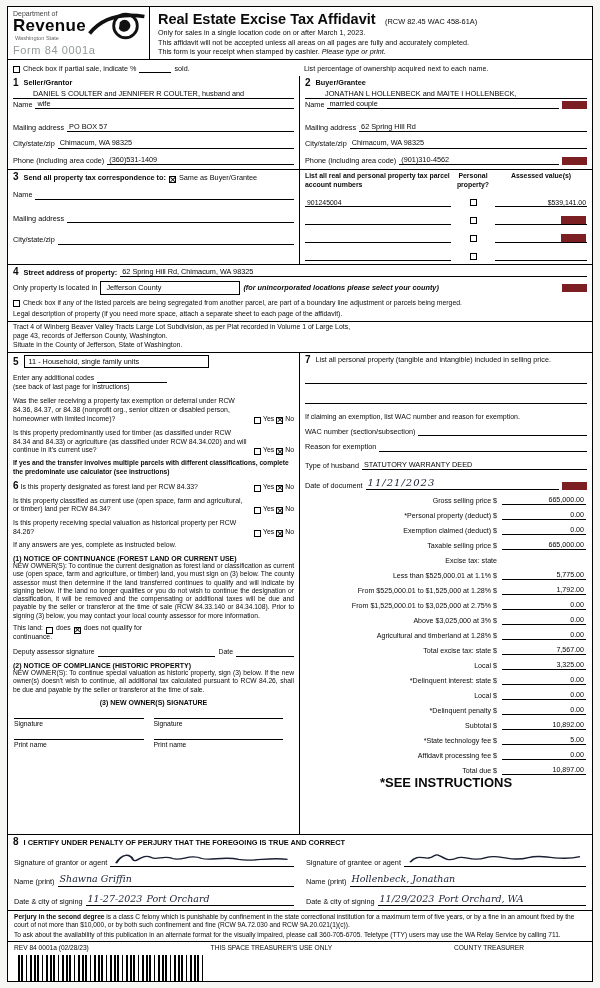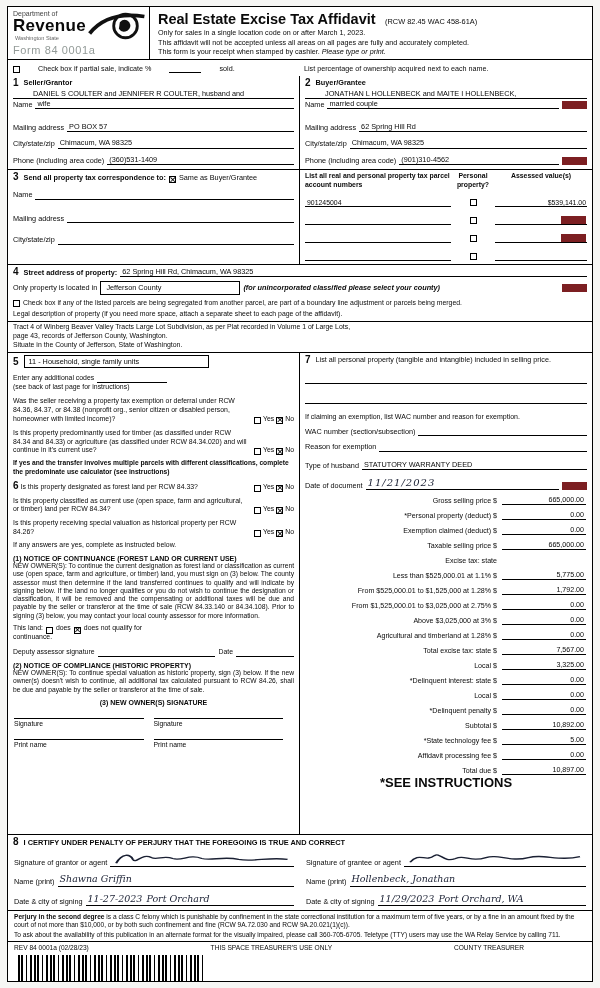--- a/index.html
+++ b/index.html
@@ -29,21 +29,21 @@
   .marker{display:inline-block;width:25px;height:8px;background:#7c1f22;flex:none}
   .yn{white-space:nowrap;display:inline-flex;align-items:center;gap:2px;flex:none}
   
   .two{display:flex}
   .two>.c{width:50%;padding:2px 0 4px}
   .two>.c:first-child{border-right:1.2px solid #000}
   .bline{border-bottom:1.2px solid #000}
   .mt4{margin-top:4px}.mt6{margin-top:6px}.mt8{margin-top:8px}
   
   .partial{display:flex;font-size:7.2px;padding:4px 5px 3px;gap:4px}
-  .partial .lft{width:50%;display:flex;align-items:center;gap:18px}
+  .partial .lft{width:50%;display:flex;align-items:center;gap:3px}
   .partial .rgt{flex:1}
   
   .nl1{border-bottom:1px solid #000;margin:1px 5px 0;padding-left:20px;font-size:7.3px}
   
   .sec3{display:flex}
   .sec3 .cl{width:50%;border-right:1.2px solid #000;padding:2px 0 3px}
   .sec3 .cr{flex:1;padding:2px 5px 3px;font-size:6.9px}
   .phead{display:flex;font-weight:bold;line-height:1.2}
   .ph1{width:146px}.ph2{width:44px;text-align:center}.ph3{flex:1;text-align:center}
   .prow{display:flex;align-items:flex-end;height:18px}
@@ -241,21 +241,21 @@
 
   <div class="sec4">
     <div class="r">
         <span class="sn">4</span>
         <span class="bld lbl">Street address of property:</span>
         <span class="fl"><span>62 Spring Hill Rd, Chimacum, WA 98325</span></span>
       </div>
     <div class="r mt4" style="align-items:center">
       <span class="lbl">Only property is located in</span>
       <span class="countybox"><span>Jefferson County</span></span>
-      <i class="bi">(for unincorporated classified please select your county)</i>
+      <i class="bi">(for unincorporated locations please select your county)</i>
       <span class="marker" style="margin-left:auto"></span>
     </div>
     <div class="r mt4" style="align-items:flex-start">
         <span class="cb"></span>
         <span style="font-size:6.9px">Check box if any of the listed parcels are being segregated from another parcel, are part of a boundary line adjustment or parcels being merged.</span>
       </div>
     <div class="r" style="margin-top:2px">
         <span style="font-size:6.9px">Legal description of property (if you need more space, attach a separate sheet to each page of the affidavit).</span>
       </div>
     <div class="legalbox">

